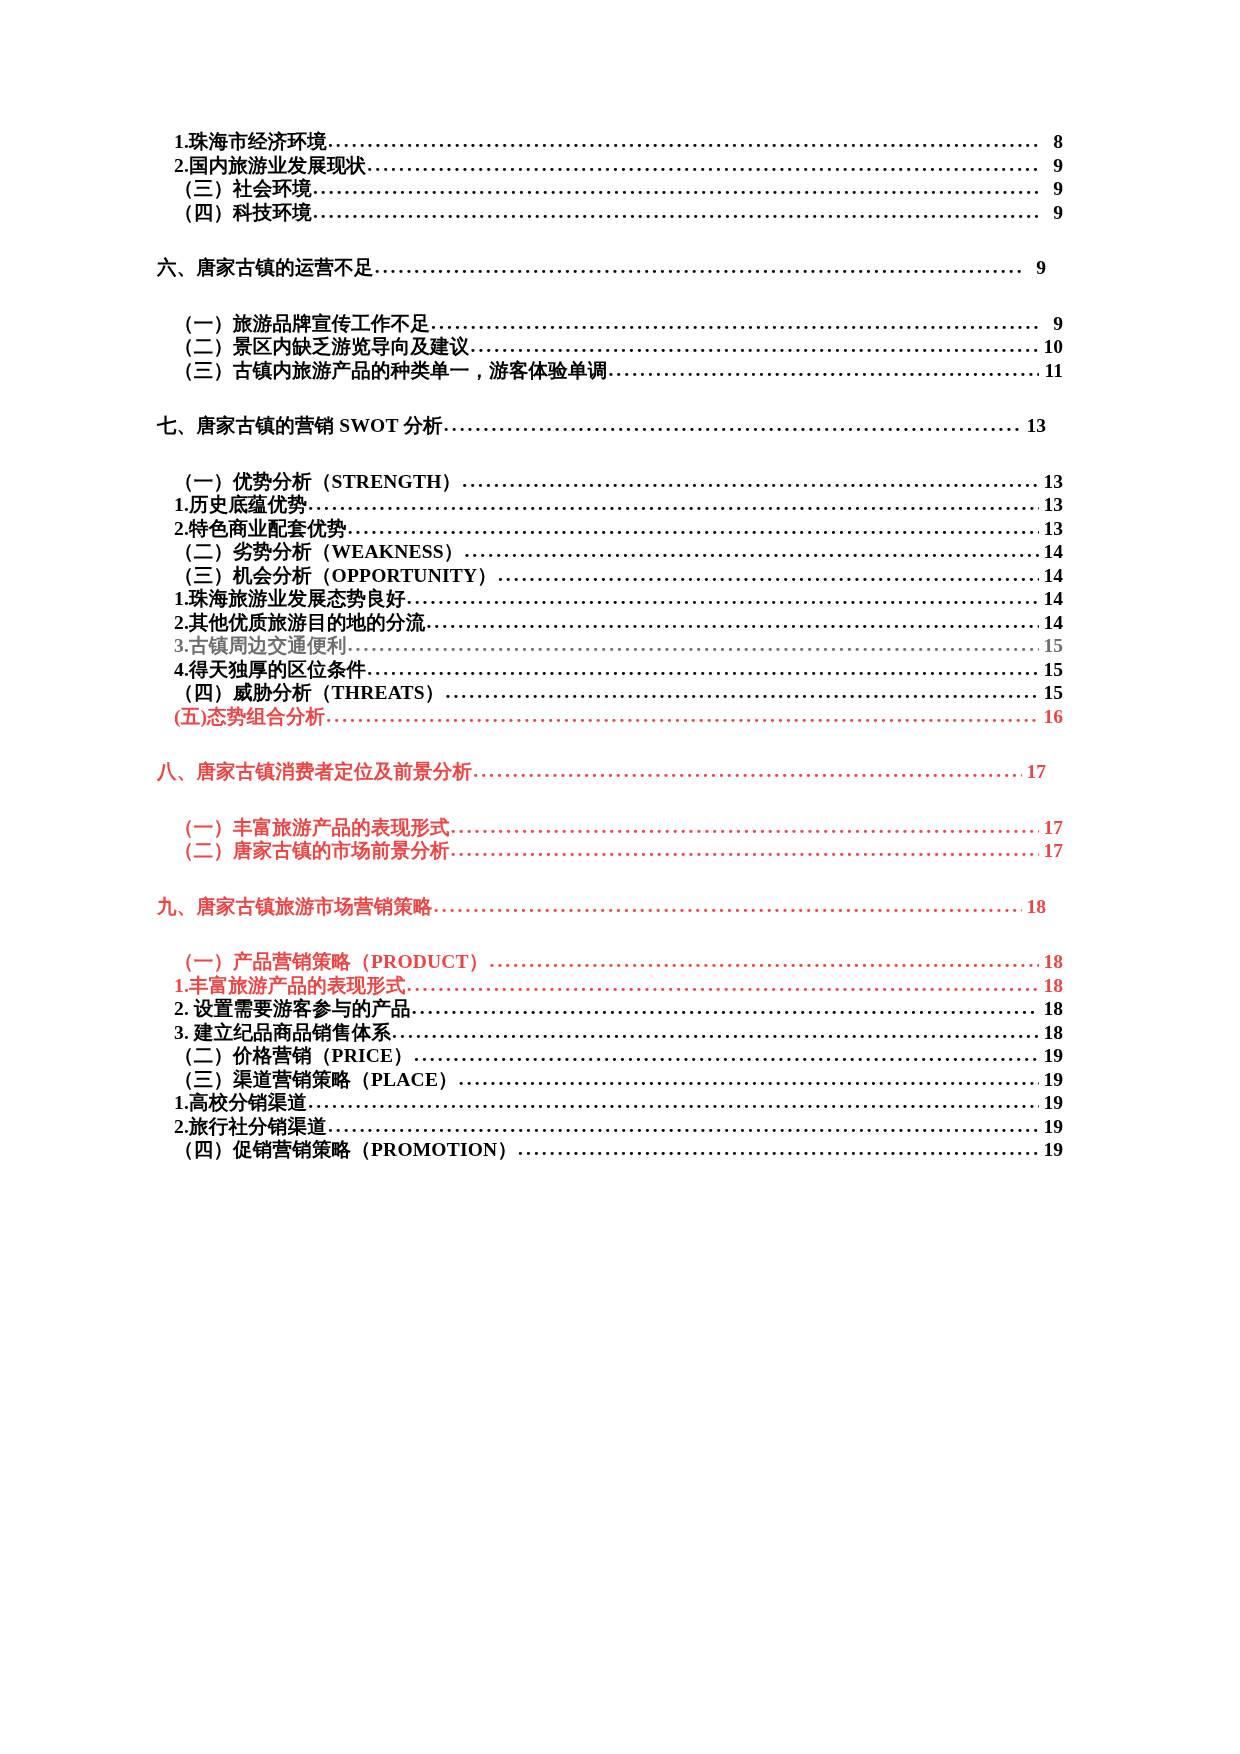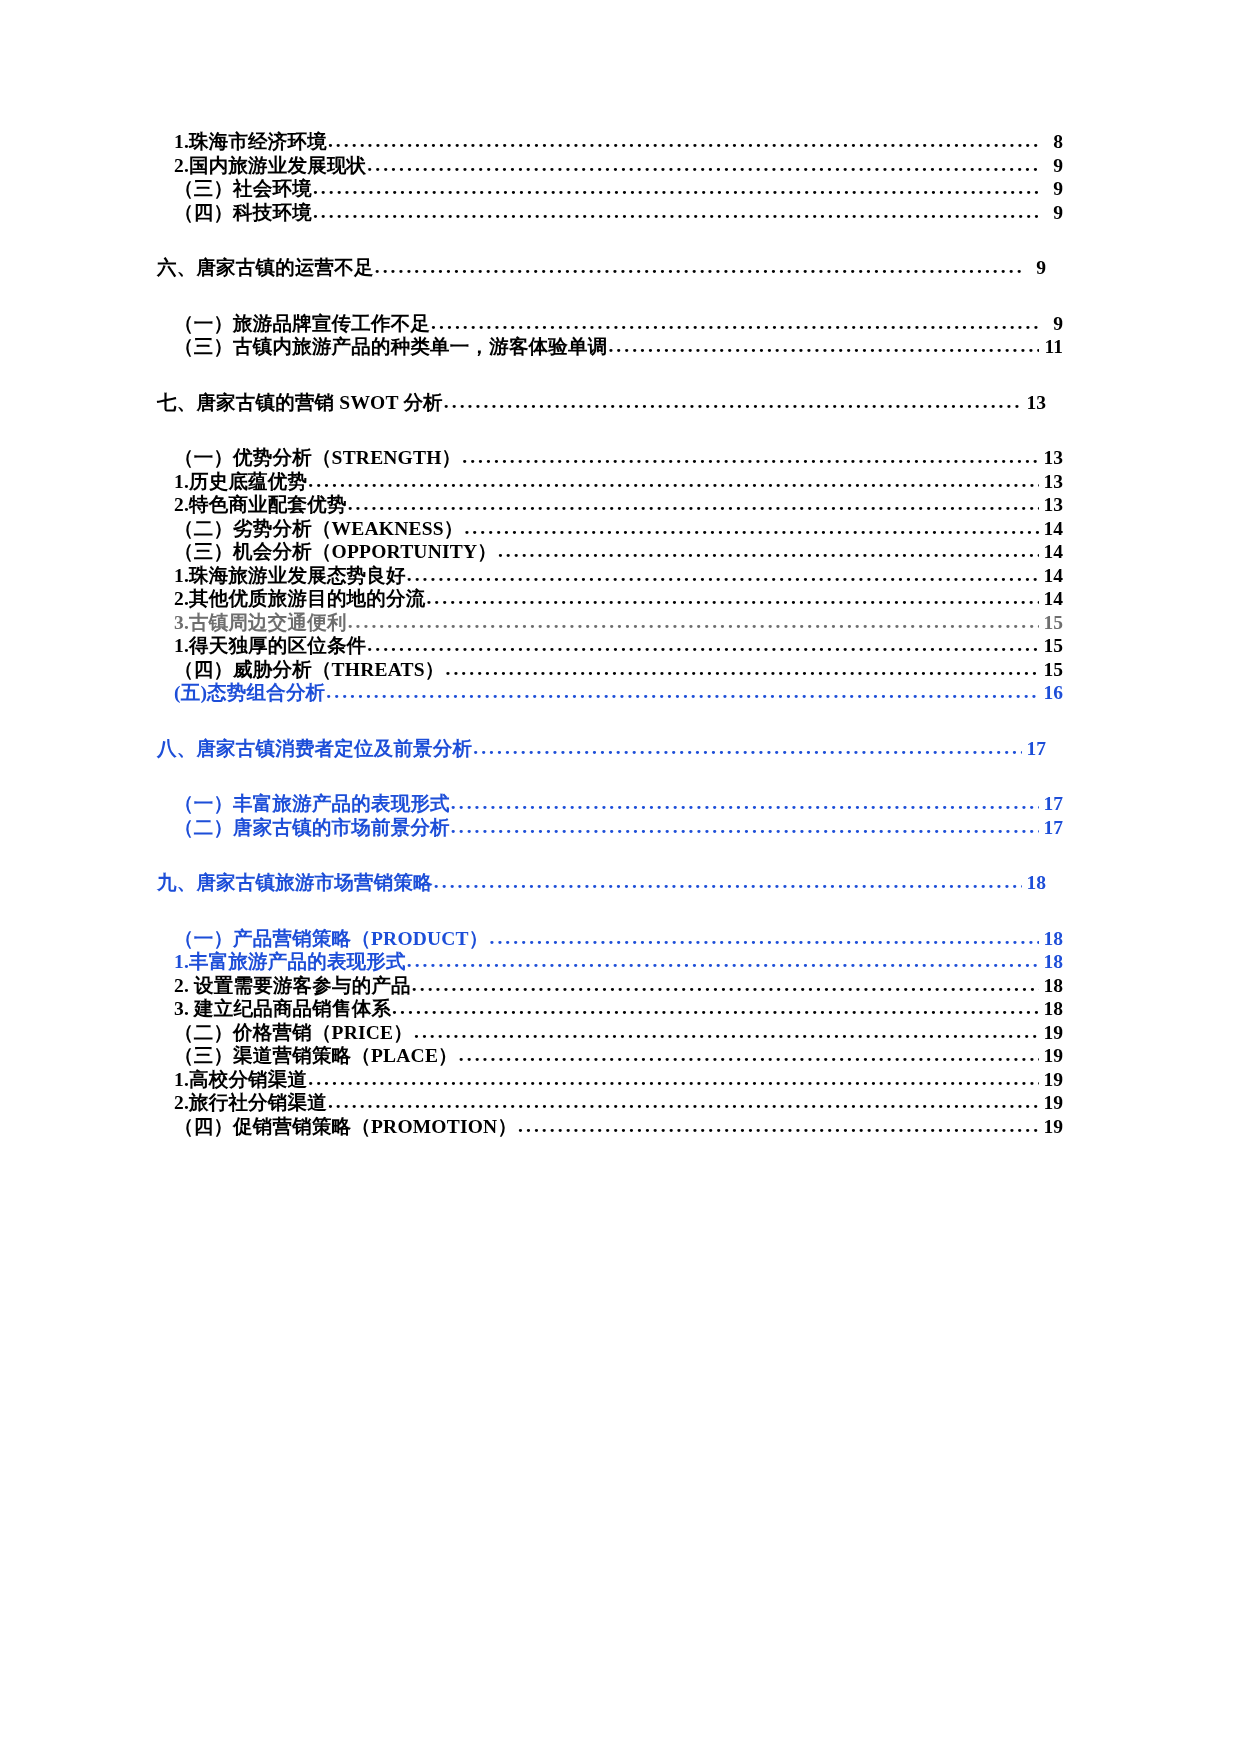--- a/index.html
+++ b/index.html
@@ -67,21 +67,21 @@
   }
 
   
   .lvl-0 { padding-left: 0px; }
   .lvl-1 { padding-left: 17px; }
 
   
   .w-bold   { font-weight: bold; }
   .w-normal { font-weight: bold; }
   .tone-dark  { color: #000000; }
-  .tone-mid   { color: #1d4ed8; }
+  .tone-mid   { color: #ef4444; }
   .tone-light { color: #6e6e6e; }
 
   
   .gap-sm { margin-top: 4px; }
   .gap-md { margin-top: 36px; }
   .gap-none { margin-top: 0px; }
 </style>
 </head>
 <body>
 
@@ -111,20 +111,25 @@
         <span class="toc-title">六、唐家古镇的运营不足</span>
         <span class="toc-dots" aria-hidden="true"></span>
         <span class="toc-page">9</span>
       </div>
       <div class="toc-entry lvl-1 w-bold tone-dark gap-md">
         <span class="toc-title">（一）旅游品牌宣传工作不足</span>
         <span class="toc-dots" aria-hidden="true"></span>
         <span class="toc-page">9</span>
       </div>
       <div class="toc-entry lvl-1 w-bold tone-dark gap-sm">
+        <span class="toc-title">（二）景区内缺乏游览导向及建议</span>
+        <span class="toc-dots" aria-hidden="true"></span>
+        <span class="toc-page">10</span>
+      </div>
+      <div class="toc-entry lvl-1 w-bold tone-dark gap-sm">
         <span class="toc-title">（三）古镇内旅游产品的种类单一，游客体验单调</span>
         <span class="toc-dots" aria-hidden="true"></span>
         <span class="toc-page">11</span>
       </div>
       <div class="toc-entry lvl-0 w-bold tone-dark gap-md">
         <span class="toc-title">七、唐家古镇的营销 SWOT 分析</span>
         <span class="toc-dots" aria-hidden="true"></span>
         <span class="toc-page">13</span>
       </div>
       <div class="toc-entry lvl-1 w-bold tone-dark gap-md">
@@ -161,21 +166,21 @@
         <span class="toc-title">2.其他优质旅游目的地的分流</span>
         <span class="toc-dots" aria-hidden="true"></span>
         <span class="toc-page">14</span>
       </div>
       <div class="toc-entry lvl-1 w-normal tone-light gap-sm">
         <span class="toc-title">3.古镇周边交通便利</span>
         <span class="toc-dots" aria-hidden="true"></span>
         <span class="toc-page">15</span>
       </div>
       <div class="toc-entry lvl-1 w-bold tone-dark gap-sm">
-        <span class="toc-title">1.得天独厚的区位条件</span>
+        <span class="toc-title">4.得天独厚的区位条件</span>
         <span class="toc-dots" aria-hidden="true"></span>
         <span class="toc-page">15</span>
       </div>
       <div class="toc-entry lvl-1 w-bold tone-dark gap-sm">
         <span class="toc-title">（四）威胁分析（THREATS）</span>
         <span class="toc-dots" aria-hidden="true"></span>
         <span class="toc-page">15</span>
       </div>
       <div class="toc-entry lvl-1 w-normal tone-mid gap-sm">
         <span class="toc-title">(五)态势组合分析</span>

